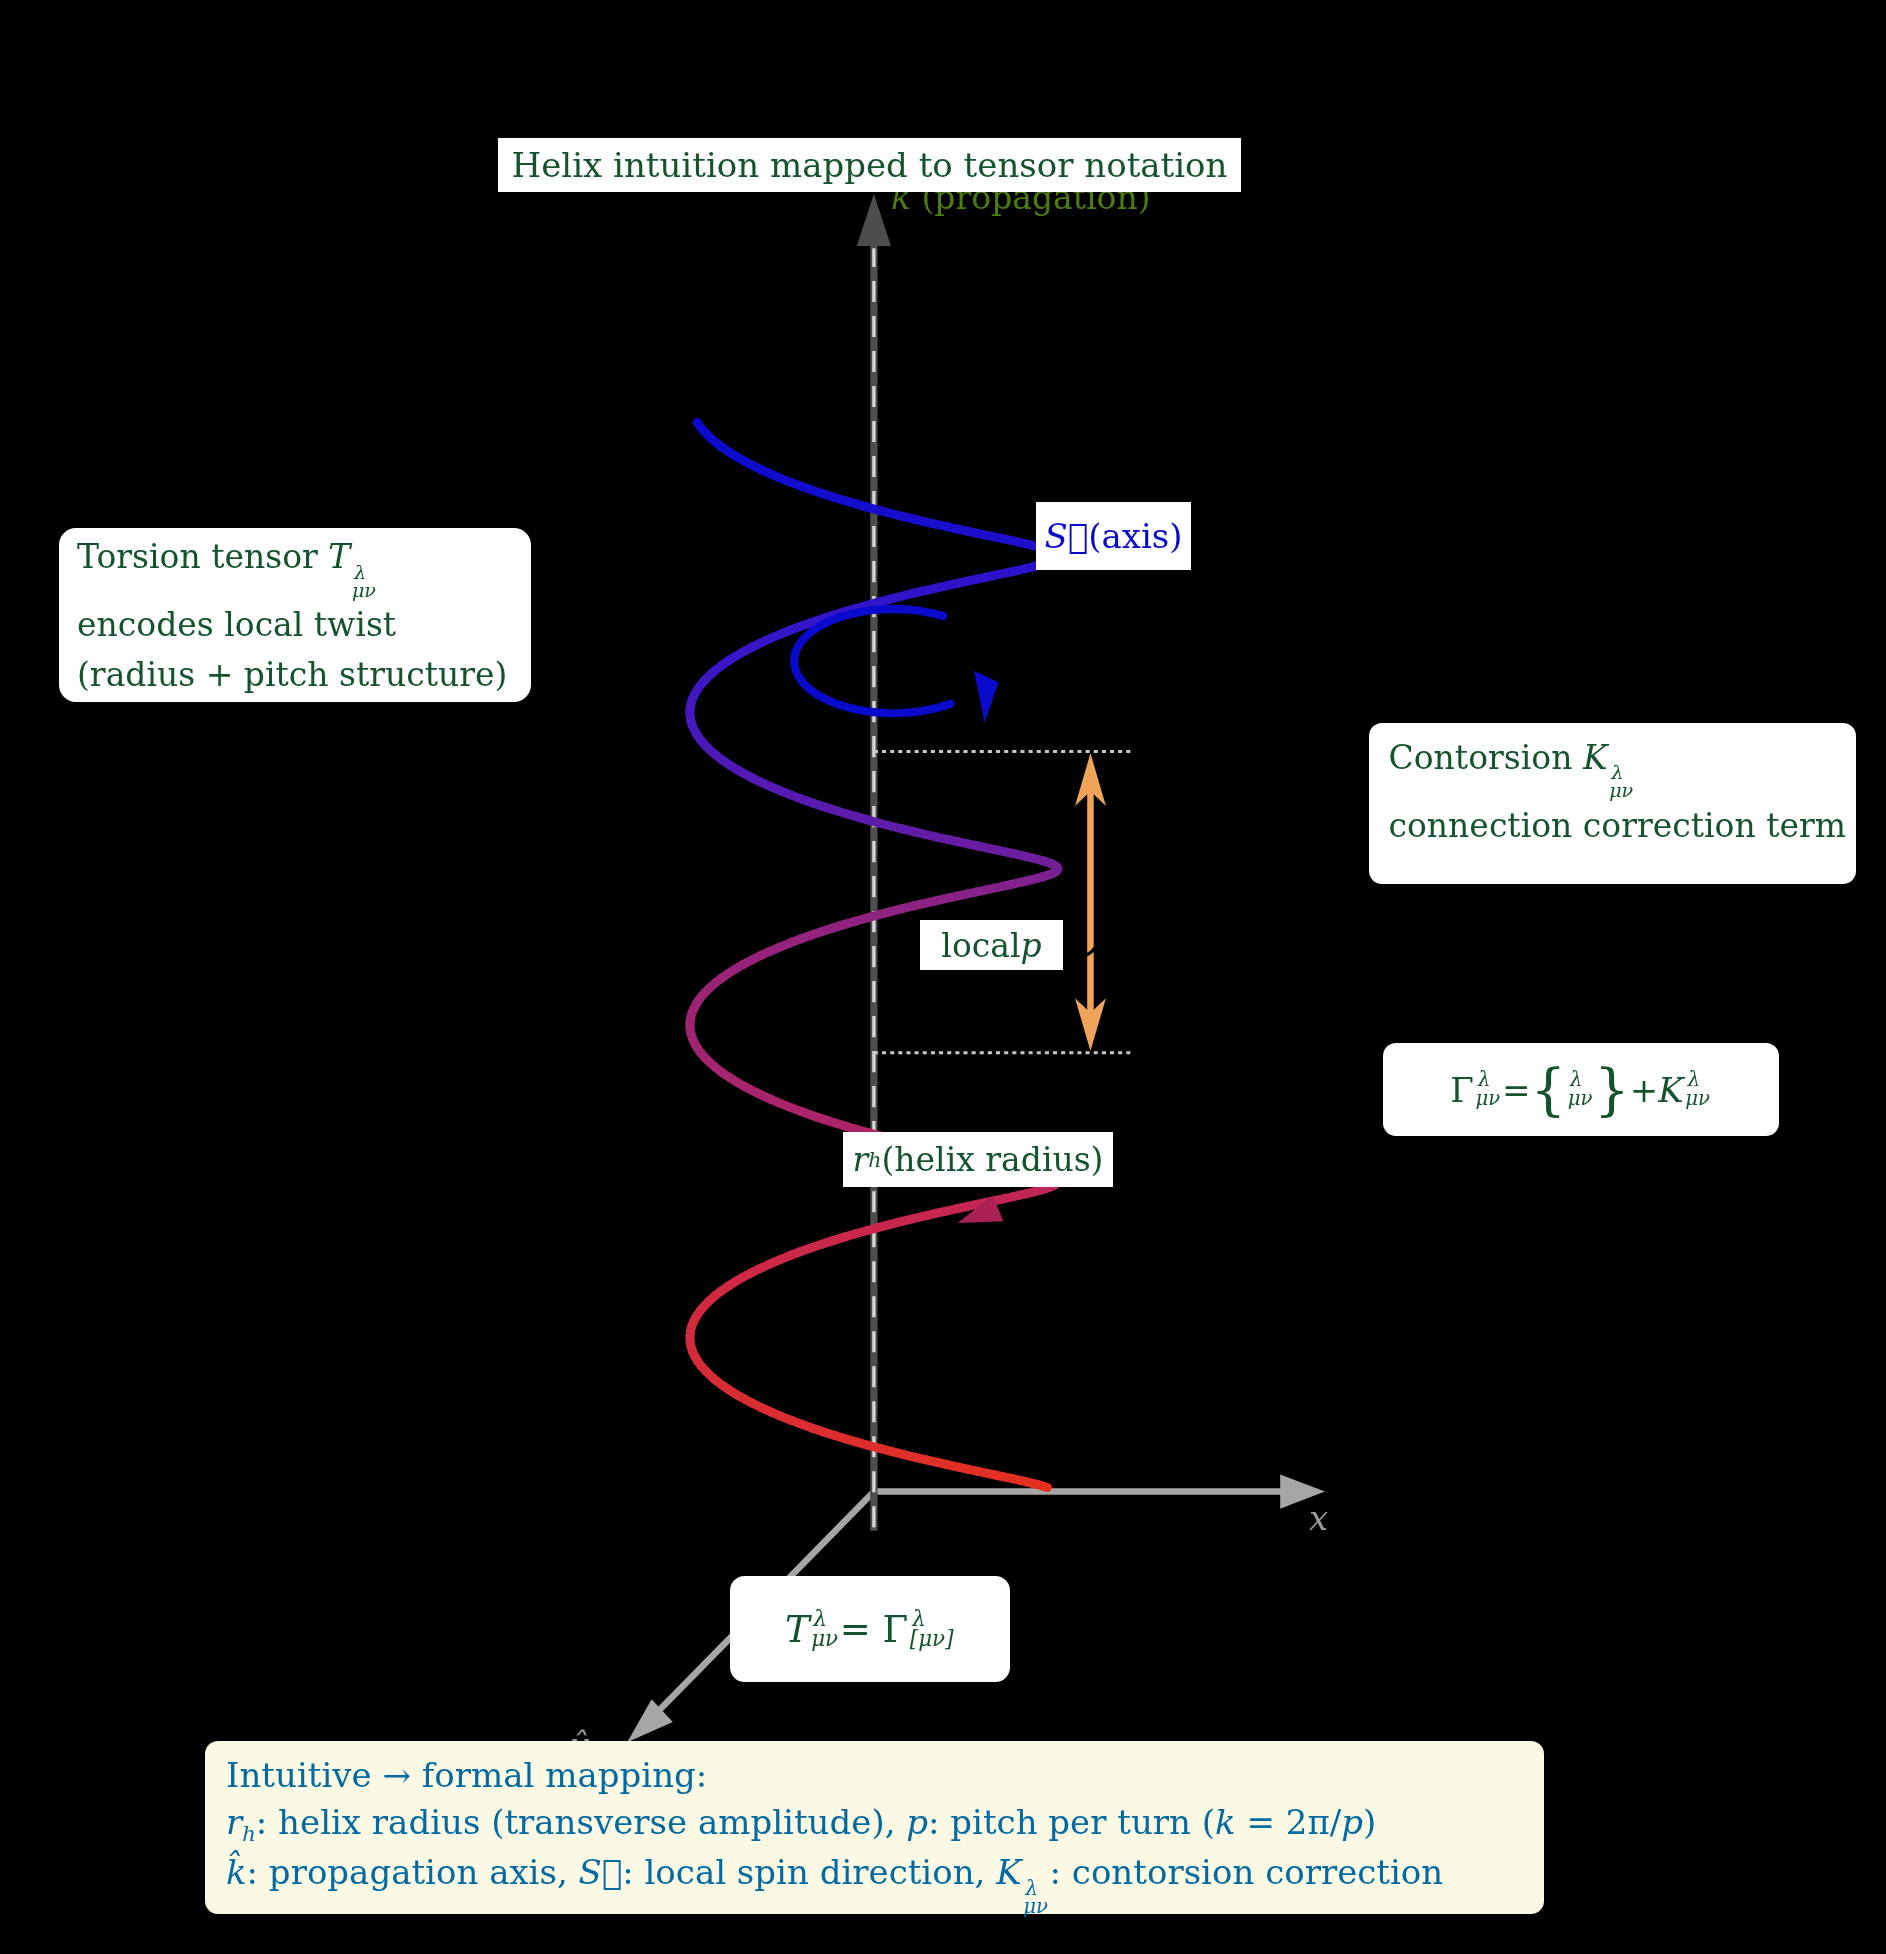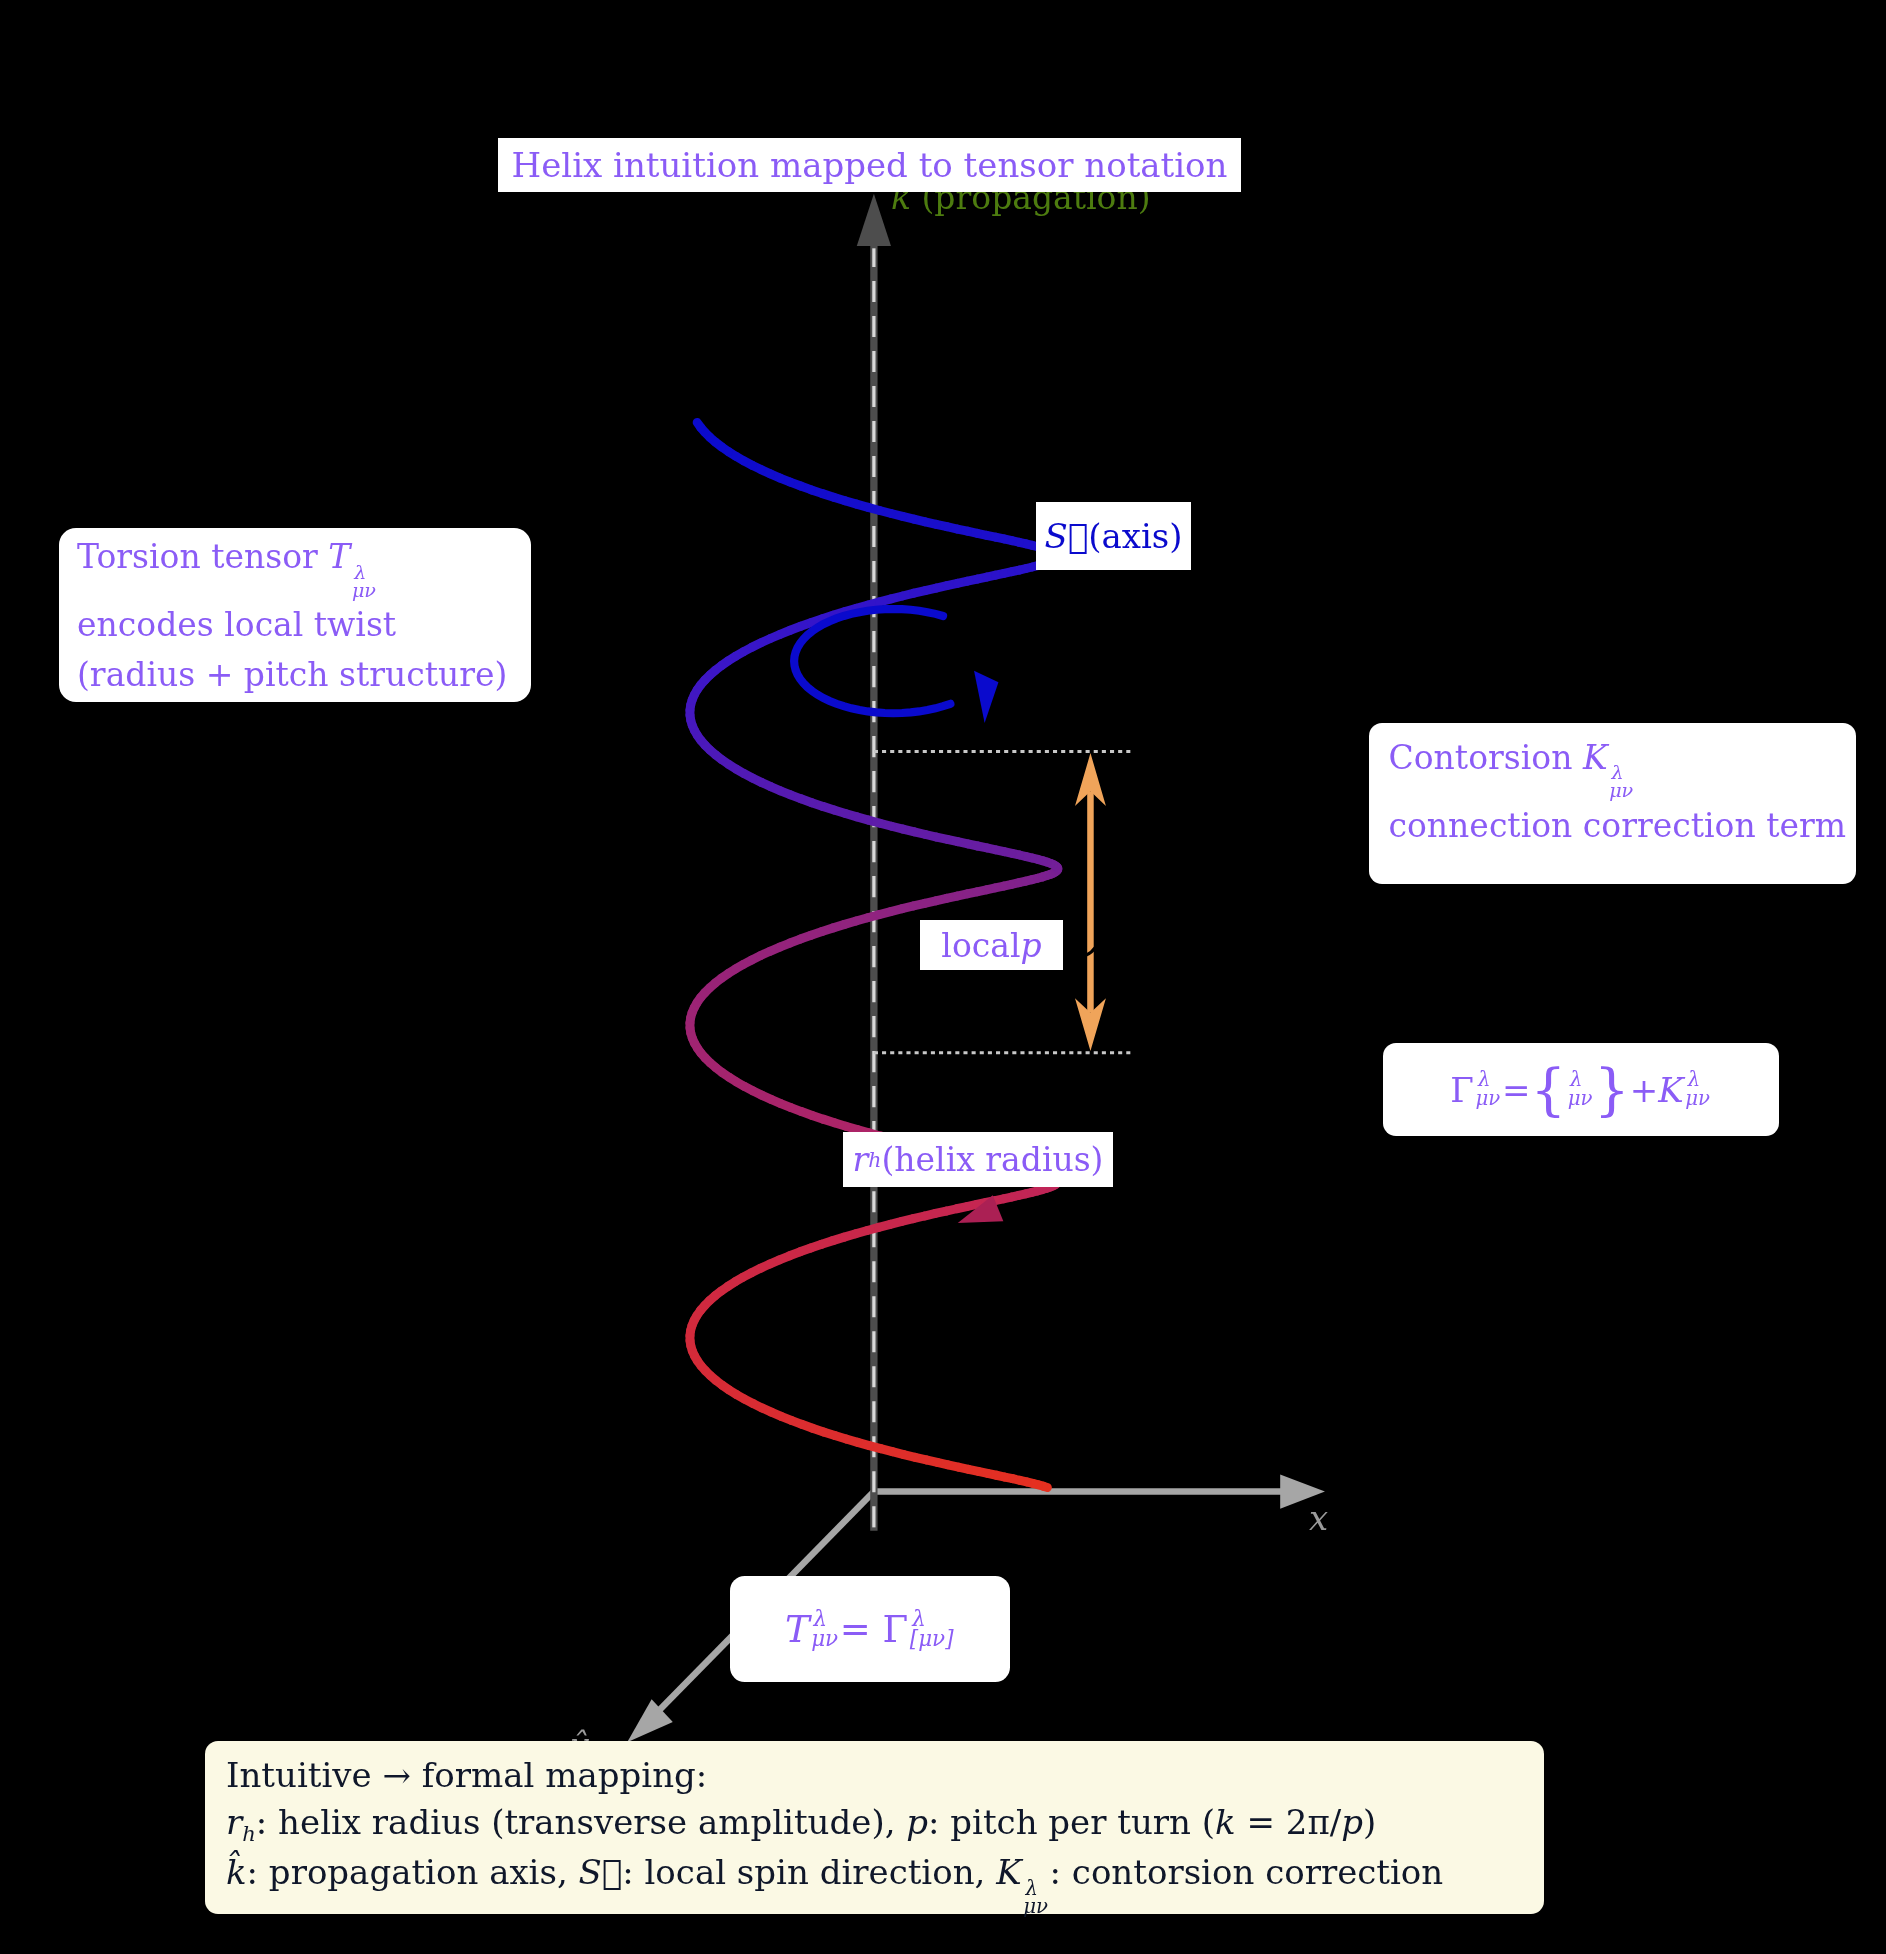--- a/index.html
+++ b/index.html
@@ -1,21 +1,21 @@
 <!DOCTYPE html>
 <html style="font-size:13px"><head>
 <meta charset="utf-8">
 <style>
   html,body{margin:0;padding:0;background:#000;}
   #stage{position:relative;width:1887px;height:1954px;overflow:hidden;
          font-family:"DejaVu Serif",serif;background:#000;}
   #fig{position:absolute;left:0;top:0;z-index:1;}
 
   .lbl{position:absolute;white-space:nowrap;}
-  .box{position:absolute;background:#fff;color:#8b5cf6;box-sizing:border-box;z-index:3;}
+  .box{position:absolute;background:#fff;color:#14532d;box-sizing:border-box;z-index:3;}
   .center{display:flex;align-items:center;justify-content:center;}
   .it{font-style:italic;}
   .sub{font-size:62%;vertical-align:-0.35em;}
   .stk{display:inline-flex;flex-direction:column;align-items:flex-start;
        font-size:58%;line-height:.95;vertical-align:-0.55em;font-style:italic;
        margin-left:1.6px;margin-right:1.6px;}
   .stk>span:first-child{margin-left:2.4px;}
   .big{font-size:165%;vertical-align:-0.22em;line-height:0;}
 
   #title-box{left:498px;top:138px;width:743px;height:54px;font-size:34px;z-index:4;}
@@ -26,21 +26,21 @@
   #contorsion-box{left:1345px;top:723px;width:487px;height:161px;border-radius:13px;
                   font-size:33px;line-height:1.5;padding:9.8px 0 0 19.5px;margin-left:24px;}
   #pitch-box{left:920px;top:920px;width:143px;height:50px;font-size:33px;}
   #gamma-box{left:1383px;top:1043px;width:396px;height:93px;border-radius:13px;font-size:34px;}
   #rh-box{left:843px;top:1132px;width:270px;height:55px;font-size:33px;}
   #tformula-box{left:730px;top:1576px;width:280px;height:106px;border-radius:14.7px;font-size:37px;}
   #x-label{left:1309px;top:1498px;font-size:34px;z-index:2;}
   #y-label{left:570px;top:1726px;font-size:33px;z-index:1;}
   #mapping-box{left:205px;top:1741px;width:1339px;height:173px;background:#FBF9E4;
                border-radius:13px;z-index:4;font-size:34px;line-height:1.38;
-               padding:11.4px 0 0 21px;color:#0f172a;position:absolute;box-sizing:border-box;}
+               padding:11.4px 0 0 21px;color:#0369a1;position:absolute;box-sizing:border-box;}
 </style>
 </head>
 <body>
 
 <div id="stage" style="background: rgb(0, 0, 0);">
 
   <svg id="fig" width="1887" height="1954" viewBox="0 0 2317 2400">
       <line x1="1073" y1="1832" x2="1598" y2="1832" stroke="#A6A6A6" stroke-width="8"></line>
       <polygon points="1627,1832 1572,1811 1572,1853" fill="#A6A6A6"></polygon>
       <line x1="1073" y1="1832" x2="806" y2="2104" stroke="#A6A6A6" stroke-width="8"></line>

